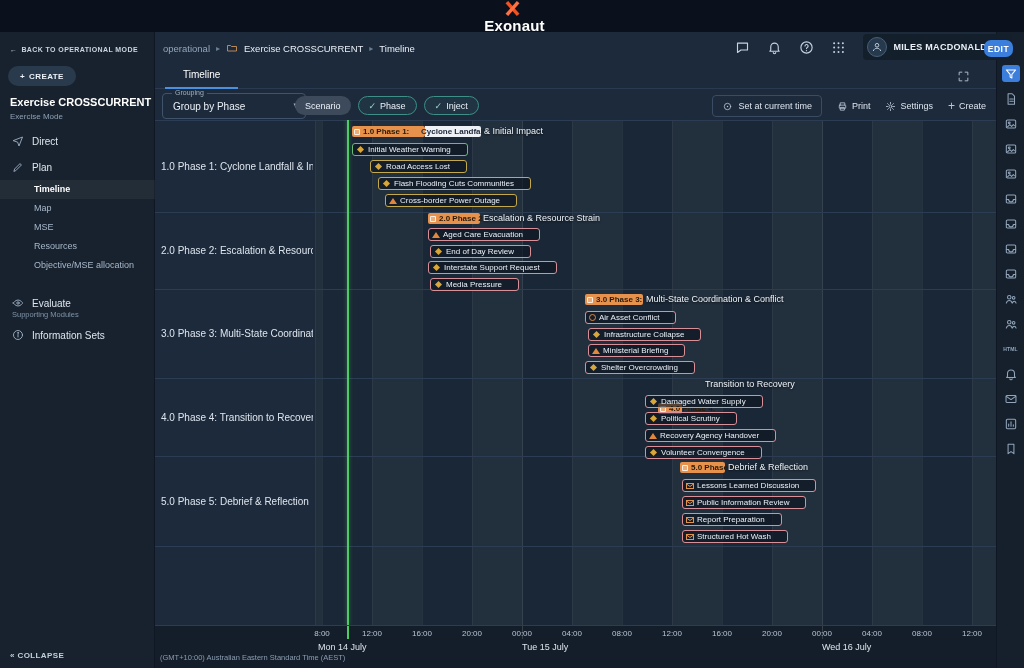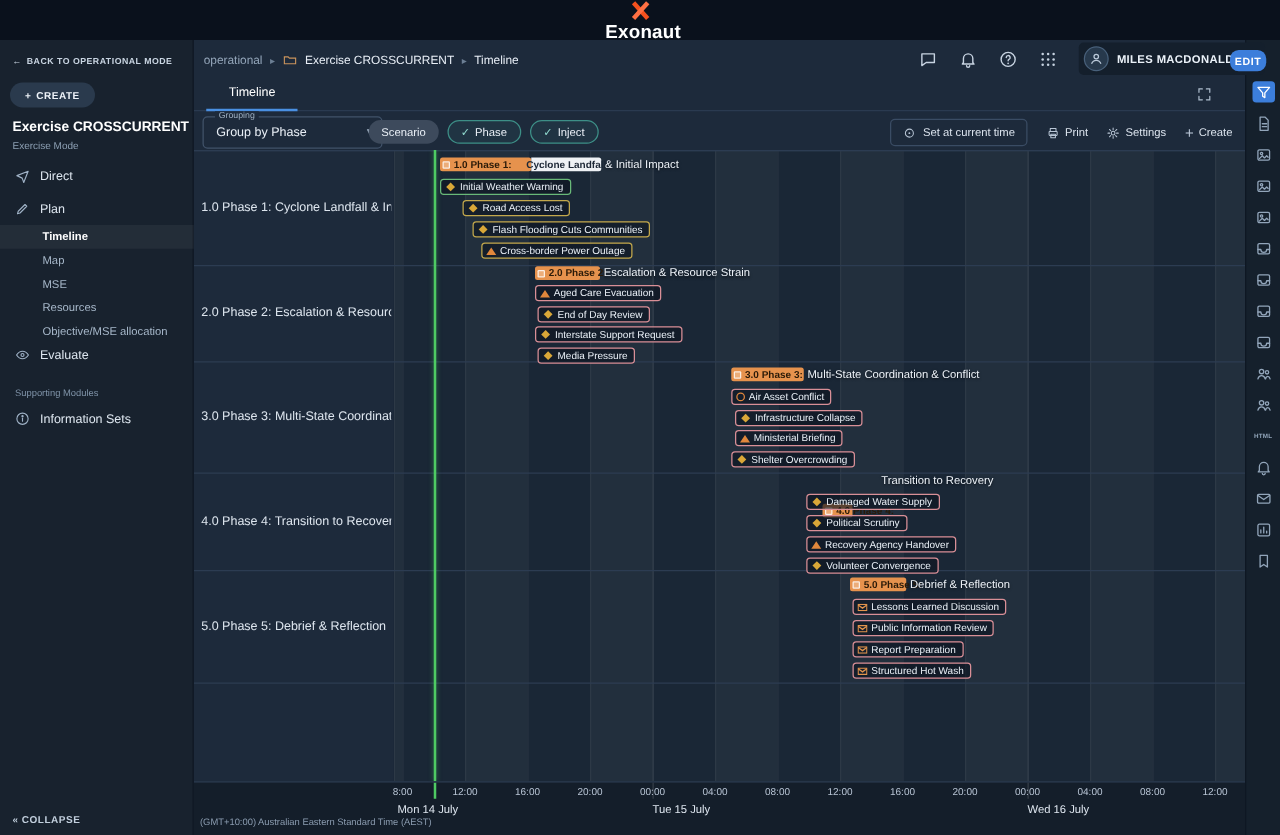--- a/index.html
+++ b/index.html
@@ -81,21 +81,21 @@
   .band{position:absolute;top:0;bottom:0;background:transparent;}
   .band.light{background:rgba(255,255,255,.04);}
   .vline{position:absolute;top:0;bottom:0;width:1px;background:rgba(255,255,255,.05);}
   .vline.strong{background:rgba(255,255,255,.12);}
   .nowline{position:absolute;top:0;bottom:0;width:2px;background:#4ecb63;box-shadow:0 0 4px rgba(78,203,99,.5);z-index:5;}
   .pbar{position:absolute;height:11px;background:#e6924d;border-radius:2px;display:flex;align-items:center;padding-left:2px;z-index:6;cursor:pointer;}
   .pbox{width:6px;height:6px;border:1px solid rgba(255,255,255,.8);background:rgba(255,255,255,.25);border-radius:1px;margin-right:3px;flex:none;}
   .pon{font-size:8px;font-weight:700;color:#2a1a08;white-space:nowrap;}
   .phl{position:absolute;height:11px;background:#eef1f5;color:#1c2736;font-size:8px;font-weight:700;display:flex;align-items:center;justify-content:center;z-index:6;white-space:nowrap;border-radius:0 2px 2px 0;}
   .pafter{position:absolute;height:11px;line-height:11px;font-size:9px;color:#eef3f9;white-space:nowrap;z-index:6;text-shadow:0 1px 2px rgba(0,0,0,.6);}
-  .ichip{position:absolute;height:13px;display:inline-flex;align-items:center;gap:3px;padding:0 5px 0 3px;font-size:8px;border-radius:3px;background:rgba(14,22,34,.65);color:#eaf0f7;white-space:nowrap;z-index:7;cursor:pointer;}
+  .ichip{position:absolute;height:13px;display:inline-flex;align-items:center;gap:3px;padding:0 16px 0 3px;font-size:8px;border-radius:3px;background:rgba(14,22,34,.65);color:#eaf0f7;white-space:nowrap;z-index:7;cursor:pointer;}
   .b-green{border:1px solid #69b979;}
   .b-yellow{border:1px solid #c3a84c;}
   .b-pink{border:1px solid #d98f97;}
   .ic-diamond{width:5px;height:5px;background:#d9a738;transform:rotate(45deg);margin:0 2px;flex:none;}
   .ic-warning{width:0;height:0;border-left:4px solid transparent;border-right:4px solid transparent;border-bottom:6px solid #e0873c;flex:none;}
   .ic-clock{width:7px;height:7px;border:1.5px solid #e0873c;border-radius:50%;flex:none;}
   .ic-env{flex:none;}
 
   
   #axis{position:absolute;top:593px;left:0;right:0;height:43px;background:#141e2a;border-top:1px solid #2c3c52;overflow:hidden;}
@@ -191,21 +191,21 @@
         </svg>
       <span>Plan</span>
     </div>
     <div id="plan-children">
         <div class="side-sub active">Timeline</div>
         <div class="side-sub">Map</div>
         <div class="side-sub">MSE</div>
         <div class="side-sub">Resources</div>
         <div class="side-sub">Objective/MSE allocation</div>
       </div>
-    <div class="side-item" style="top:241px;gap:8px;">
+    <div class="side-item" style="top:260px;gap:8px;">
       <svg viewBox="0 0 24 24">
           <path d="M2.5 12S6.5 6 12 6s9.5 6 9.5 6-4 6-9.5 6S2.5 12 2.5 12z"></path>
           <circle cx="12" cy="12" r="2.4"></circle>
         </svg>
       <span>Evaluate</span>
     </div>
     <div class="section-label">Supporting Modules</div>
     <div class="side-item" style="top:292px;">
       <svg viewBox="0 0 24 24">
           <circle cx="12" cy="12" r="9"></circle>

